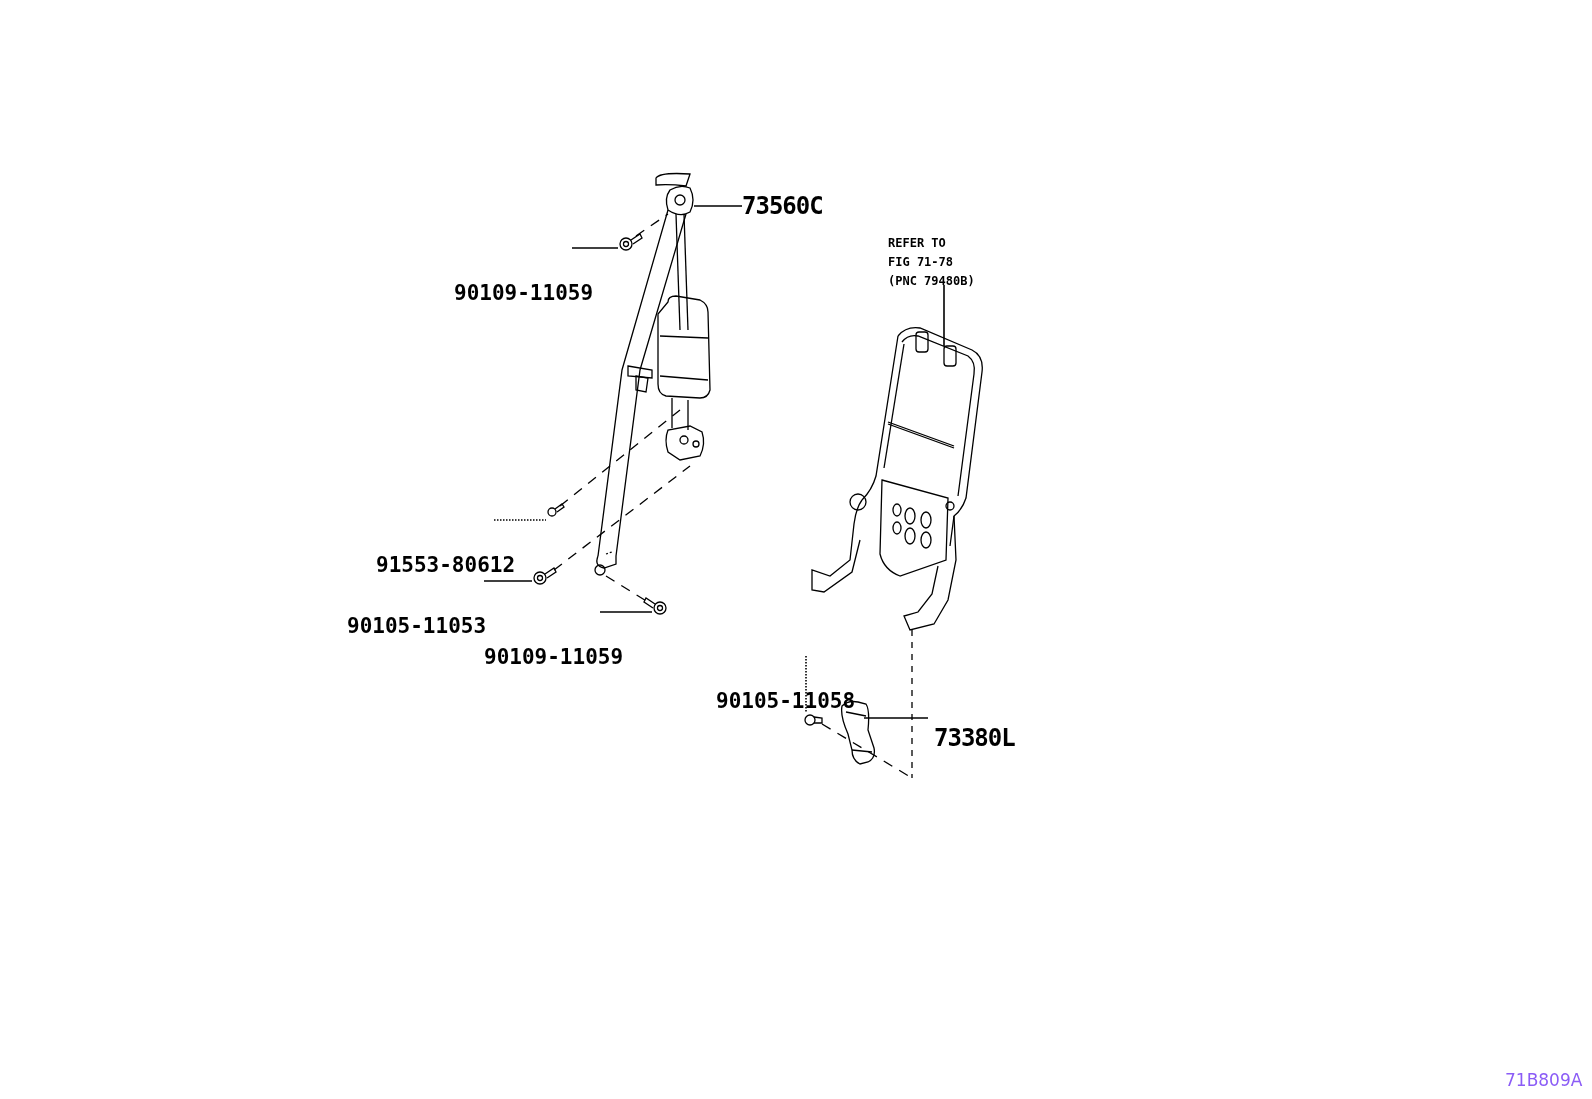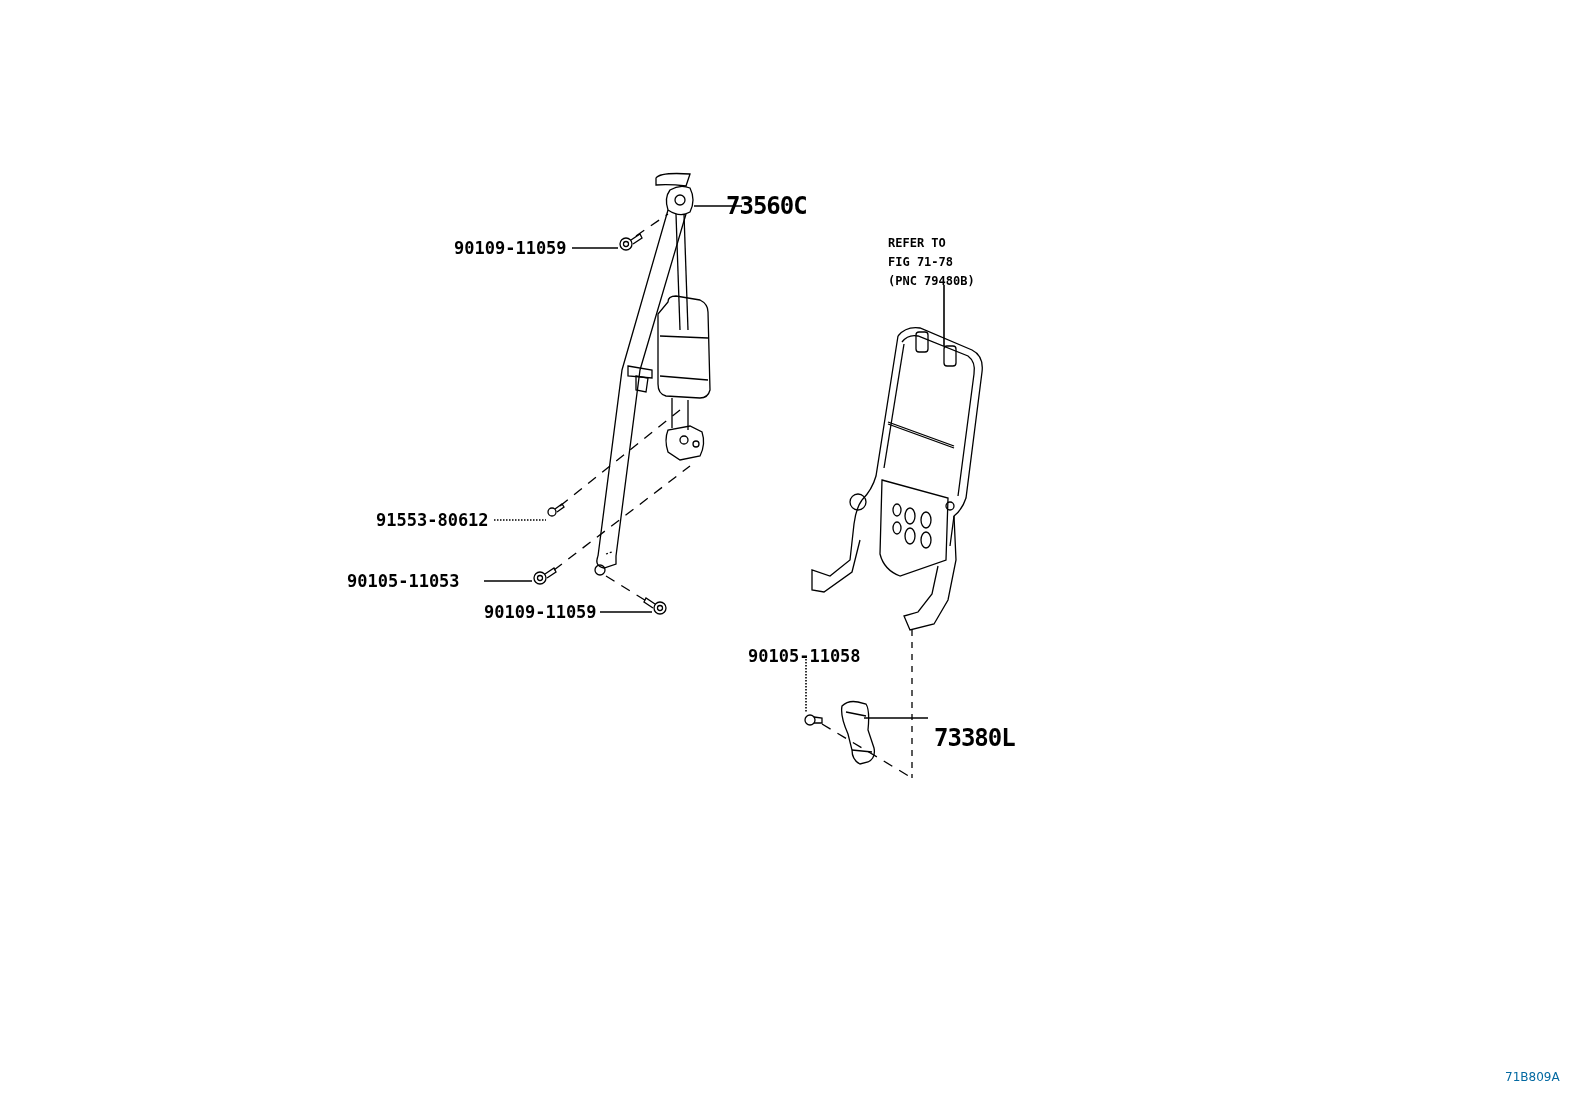--- a/index.html
+++ b/index.html
@@ -1,22 +1,22 @@
 <!DOCTYPE html>
 <html><head>
 <meta charset="utf-8">
 <style>
   html, body { margin: 0; padding: 0; background: #ffffff; }
   body { width: 1592px; height: 1099px; position: relative; overflow: hidden; font-family: "DejaVu Sans Mono", monospace; }
   .canvas { position: absolute; left: 0; top: 0; width: 1592px; height: 1099px; }
   .label { position: absolute; font-family: "DejaVu Sans Mono", monospace; font-weight: bold; color: #000; white-space: nowrap; letter-spacing: 0px; }
-  .part-no { font-size: 17px; }
+  .part-no { font-size: 21px; margin-top: 43px; }
   .part-big { font-size: 24px; letter-spacing: -1px; }
   .refer { font-size: 12px; line-height: 19px; }
-  .fig-id { position: absolute; font-family: "DejaVu Sans", sans-serif; font-size: 12px; color: #0369a1; }
+  .fig-id { position: absolute; font-family: "DejaVu Sans", sans-serif; font-size: 17px; color: #8b5cf6; }
   svg { position: absolute; left: 0; top: 0; }
 </style>
 </head>
 <body>
 
 <div class="canvas">
 
   <svg width="1592" height="1099" viewBox="0 0 1592 1099" fill="none" stroke="#000" stroke-width="1.3">
 
     <g>
@@ -126,26 +126,26 @@
       <circle cx="950" cy="506" r="4"></circle>
     </g>
 
     <g>
       <path d="M842 706 Q848 700 858 702 L866 704 Q870 710 868 730 L874 748 Q876 758 868 762 L860 764 Q852 760 852 750 L848 734 Q840 716 842 706 Z"></path>
       <path d="M846 712 L866 716"></path>
       <path d="M852 750 L872 752"></path>
     </g>
   </svg>
 
-  <div class="label part-big" style="left:726px; top:192px;">73560C</div>
+  <div class="label part-big" style="left:742px; top:192px;">73560C</div>
   <div class="label part-no" style="left:454px; top:238px;">90109-11059</div>
   <div class="label part-no" style="left:376px; top:510px;">91553-80612</div>
   <div class="label part-no" style="left:347px; top:571px;">90105-11053</div>
   <div class="label part-no" style="left:484px; top:602px;">90109-11059</div>
-  <div class="label part-no" style="left:748px; top:646px;">90105-11058</div>
+  <div class="label part-no" style="left:716px; top:646px;">90105-11058</div>
   <div class="label part-big" style="left:934px; top:708px;margin-top:16px;">73380L</div>
 
   <div class="label refer" style="left:888px; top:234px;">
     <div>REFER TO</div>
     <div>FIG 71-78</div>
     <div>(PNC 79480B)</div>
   </div>
 
   <div class="fig-id" style="left:1505px; top:1070px;">71B809A</div>
 </div>

